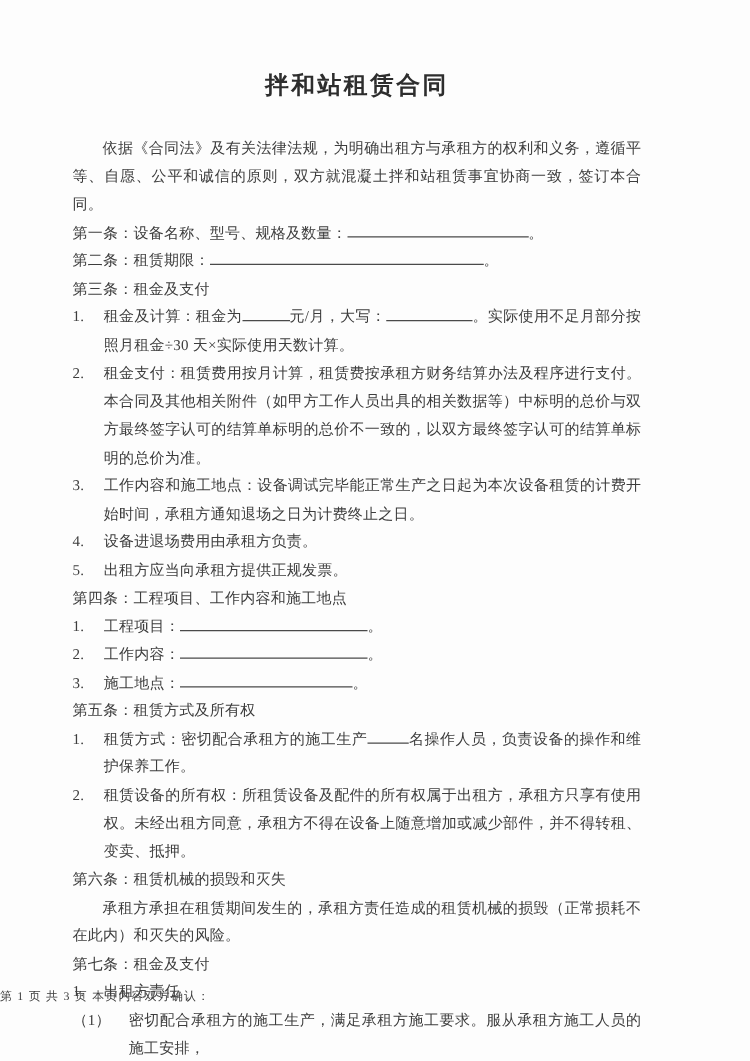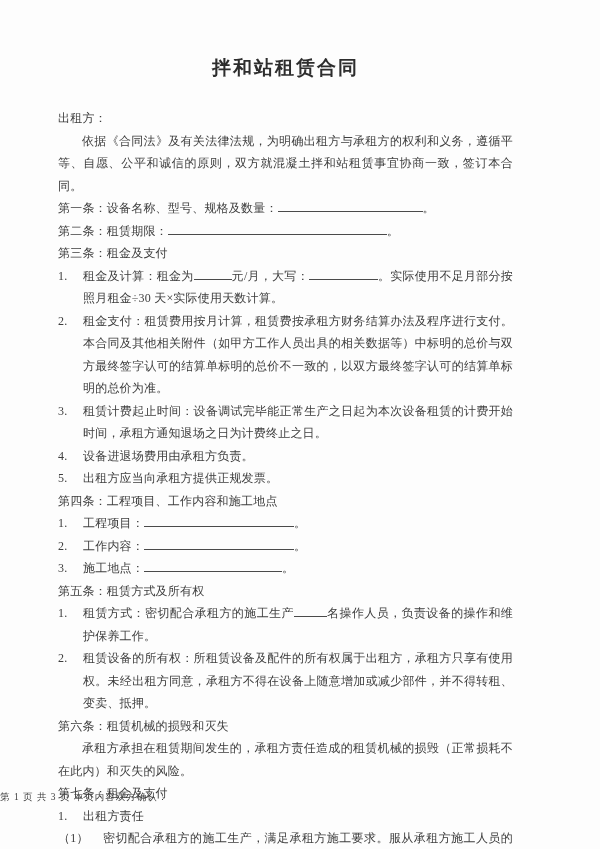--- a/index.html
+++ b/index.html
@@ -47,28 +47,27 @@
     letter-spacing:1px;
     color:#3d3d3d;
   }
 </style>
 </head>
 <body>
 
 <div class="page">
   <h1 class="title">拌和站租赁合同</h1>
   <div class="content" id="content">
-      <div class="block party"><span>出租方：</span></div>
       <div class="block para-indent"><span>依据《合同法》及有关法律法规，为明确出租方与承租方的权利和义务，遵循平等、自愿、公平和诚信的原则，双方就混凝土拌和站租赁事宜协商一致，签订本合同。</span></div>
       <div class="block clause"><span>第一条：设备名称、型号、规格及数量：</span><span class="blank" style="width: 145px;"></span><span>。</span></div>
       <div class="block clause"><span>第二条：租赁期限：</span><span class="blank" style="width: 219px;"></span><span>。</span></div>
       <div class="block clause"><span>第三条：租金及支付</span></div>
       <div class="block numbered"><span class="num">1.</span><span>租金及计算：租金为</span><span class="blank" style="width: 38px;"></span><span>元/月，大写：</span><span class="blank" style="width: 69px;"></span><span>。实际使用不足月部分按照月租金÷30 天×实际使用天数计算。</span></div>
       <div class="block numbered"><span class="num">2.</span><span>租金支付：租赁费用按月计算，租赁费按承租方财务结算办法及程序进行支付。本合同及其他相关附件（如甲方工作人员出具的相关数据等）中标明的总价与双方最终签字认可的结算单标明的总价不一致的，以双方最终签字认可的结算单标明的总价为准。</span></div>
-      <div class="block numbered"><span class="num">3.</span><span>租赁计费起止时间：设备调试完毕能正常生产之日起为本次设备租赁的计费开始时间，承租方通知退场之日为计费终止之日。</span></div>
+      <div class="block numbered"><span class="num">3.</span><span>工作内容和施工地点：设备调试完毕能正常生产之日起为本次设备租赁的计费开始时间，承租方通知退场之日为计费终止之日。</span></div>
       <div class="block numbered"><span class="num">4.</span><span>设备进退场费用由承租方负责。</span></div>
       <div class="block numbered"><span class="num">5.</span><span>出租方应当向承租方提供正规发票。</span></div>
       <div class="block clause"><span>第四条：工程项目、工作内容和施工地点</span></div>
       <div class="block numbered"><span class="num">1.</span><span>工程项目：</span><span class="blank" style="width: 150px;"></span><span>。</span></div>
       <div class="block numbered"><span class="num">2.</span><span>工作内容：</span><span class="blank" style="width: 150px;"></span><span>。</span></div>
       <div class="block numbered"><span class="num">3.</span><span>施工地点：</span><span class="blank" style="width: 138px;"></span><span>。</span></div>
       <div class="block clause"><span>第五条：租赁方式及所有权</span></div>
       <div class="block numbered"><span class="num">1.</span><span>租赁方式：密切配合承租方的施工生产</span><span class="blank" style="width: 33px;"></span><span>名操作人员，负责设备的操作和维护保养工作。</span></div>
       <div class="block numbered"><span class="num">2.</span><span>租赁设备的所有权：所租赁设备及配件的所有权属于出租方，承租方只享有使用权。未经出租方同意，承租方不得在设备上随意增加或减少部件，并不得转租、变卖、抵押。</span></div>
       <div class="block clause"><span>第六条：租赁机械的损毁和灭失</span></div>

